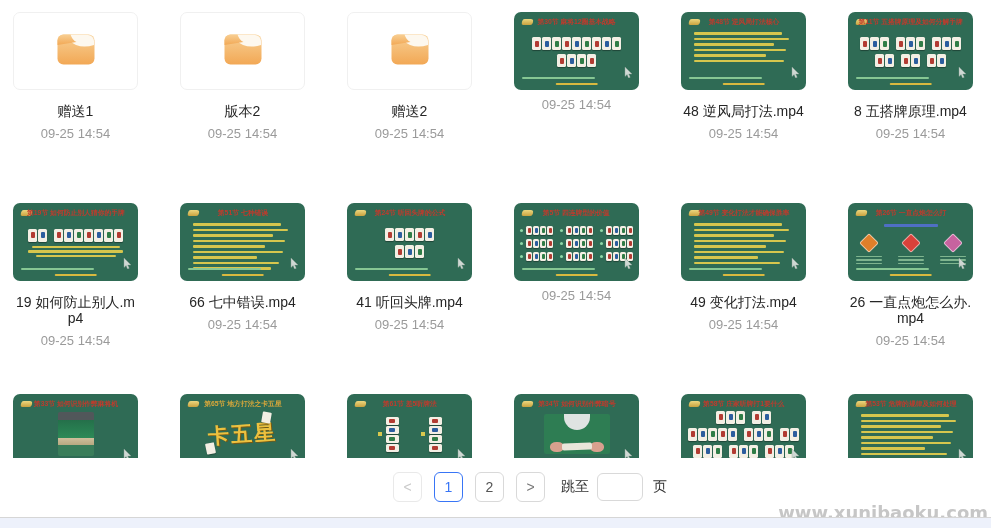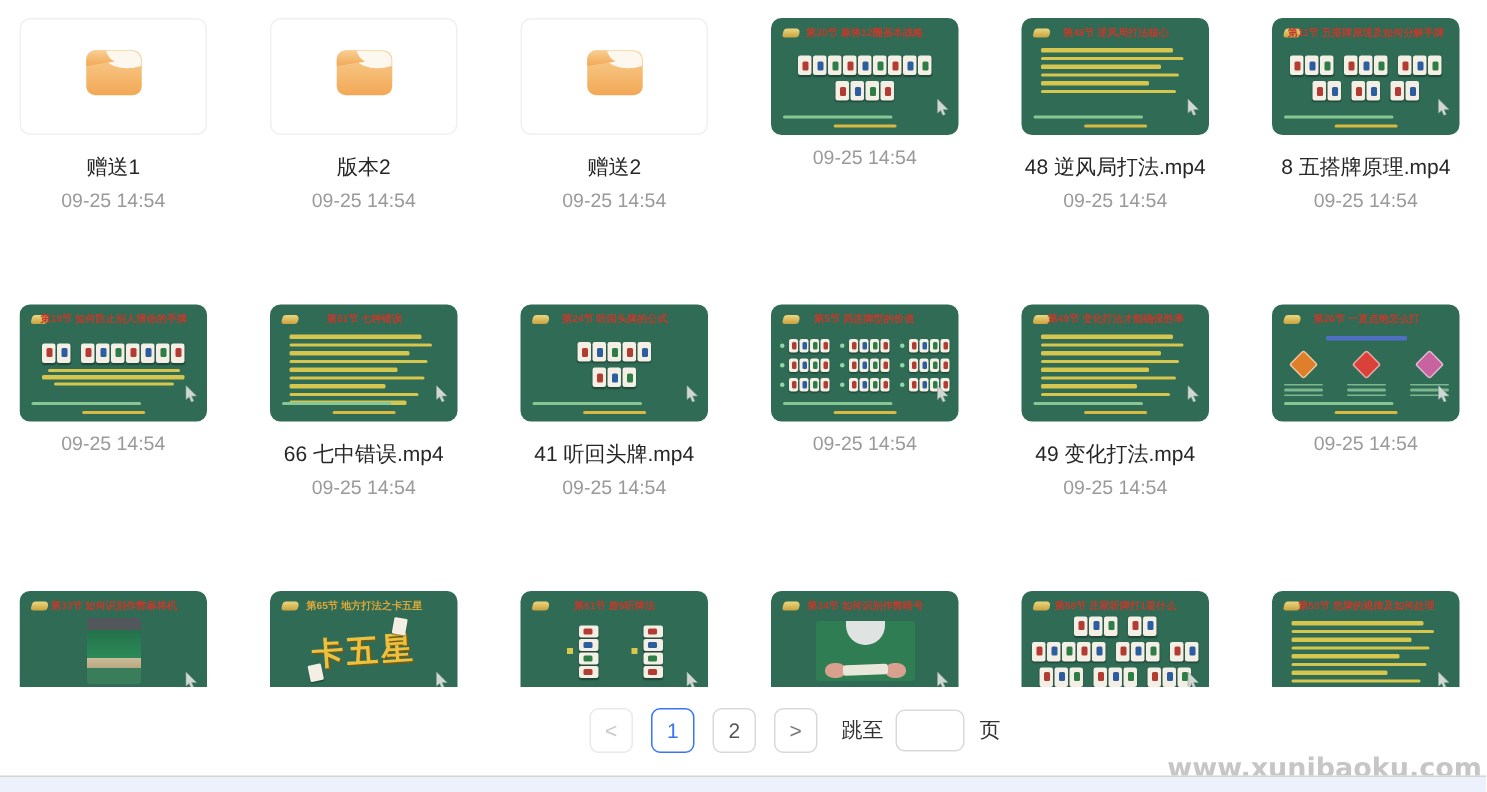--- a/index.html
+++ b/index.html
@@ -340,20 +340,21 @@
               <div class="txt-line" style="width: 95px;"></div>
               <div class="txt-line" style="width: 80px;"></div>
             </div>
           </div>
           <div class="foot-green"></div>
           <div class="foot-yellow"></div>
           <div class="cursor"><svg width="9" height="11" viewBox="0 0 9 11">
               <path d="M1 0 L8 7 L4.7 7 L6.2 10.3 L4.6 11 L3.1 7.6 L1 9.4 Z" fill="#cfd8d3" stroke="#8fa39a" stroke-width="0.4"></path>
             </svg></div>
         </div>
+        <div class="fname">19 如何防止别人.mp4</div>
         <div class="fdate">09-25 14:54</div>
       </div>
       <div class="cell">
         <div class="thumb slide">
           <div class="s-icon"></div>
           <div class="s-title-wrap">
             <div class="s-title">第51节 七种错误</div>
           </div>
           <div class="s-body txt">
             <div class="txt-line" style="width: 88px;"></div>
@@ -630,20 +631,21 @@
                 <div class="dia-txt"></div>
               </div>
             </div>
           </div>
           <div class="foot-green"></div>
           <div class="foot-yellow"></div>
           <div class="cursor"><svg width="9" height="11" viewBox="0 0 9 11">
               <path d="M1 0 L8 7 L4.7 7 L6.2 10.3 L4.6 11 L3.1 7.6 L1 9.4 Z" fill="#cfd8d3" stroke="#8fa39a" stroke-width="0.4"></path>
             </svg></div>
         </div>
+        <div class="fname">26 一直点炮怎么办.mp4</div>
         <div class="fdate">09-25 14:54</div>
       </div>
       <div class="cell">
         <div class="thumb slide">
           <div class="s-icon"></div>
           <div class="s-title-wrap">
             <div class="s-title">第33节 如何识别作弊麻将机</div>
           </div>
           <div class="s-body">
             <div class="photo1"></div>

